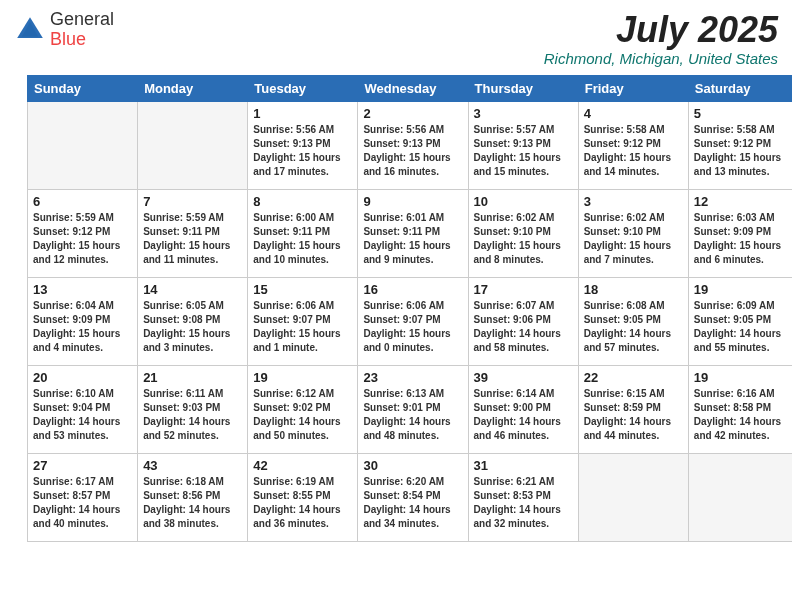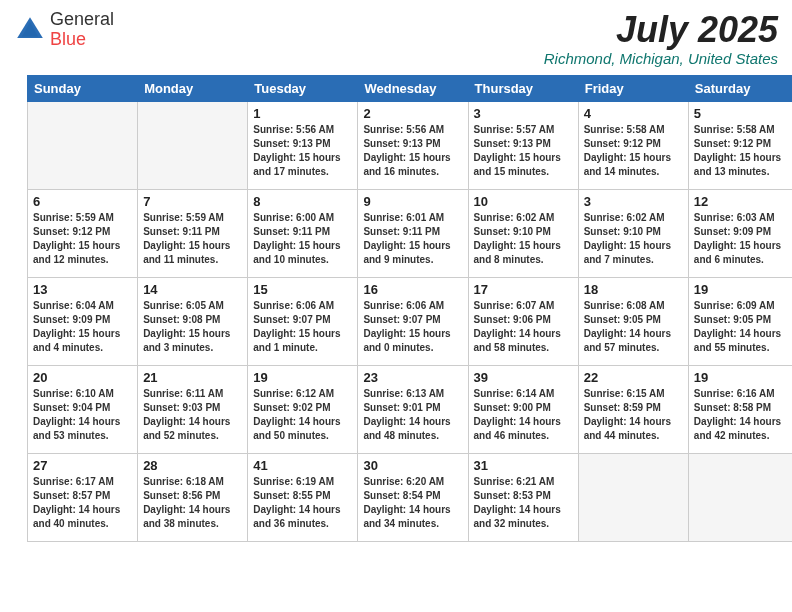--- a/index.html
+++ b/index.html
@@ -238,25 +238,25 @@
           <span class="day-number">19</span>
           <div class="day-info">Sunrise: 6:16 AM<br>Sunset: 8:58 PM<br>Daylight: 14 hours<br>and 42 minutes.</div>
         </td>
       </tr>
       <tr class="week-row">
         <td>
           <span class="day-number">27</span>
           <div class="day-info">Sunrise: 6:17 AM<br>Sunset: 8:57 PM<br>Daylight: 14 hours<br>and 40 minutes.</div>
         </td>
         <td>
-          <span class="day-number">28</span>
+          <span class="day-number">43</span>
           <div class="day-info">Sunrise: 6:18 AM<br>Sunset: 8:56 PM<br>Daylight: 14 hours<br>and 38 minutes.</div>
         </td>
         <td>
-          <span class="day-number">41</span>
+          <span class="day-number">42</span>
           <div class="day-info">Sunrise: 6:19 AM<br>Sunset: 8:55 PM<br>Daylight: 14 hours<br>and 36 minutes.</div>
         </td>
         <td>
           <span class="day-number">30</span>
           <div class="day-info">Sunrise: 6:20 AM<br>Sunset: 8:54 PM<br>Daylight: 14 hours<br>and 34 minutes.</div>
         </td>
         <td>
           <span class="day-number">31</span>
           <div class="day-info">Sunrise: 6:21 AM<br>Sunset: 8:53 PM<br>Daylight: 14 hours<br>and 32 minutes.</div>
         </td>

